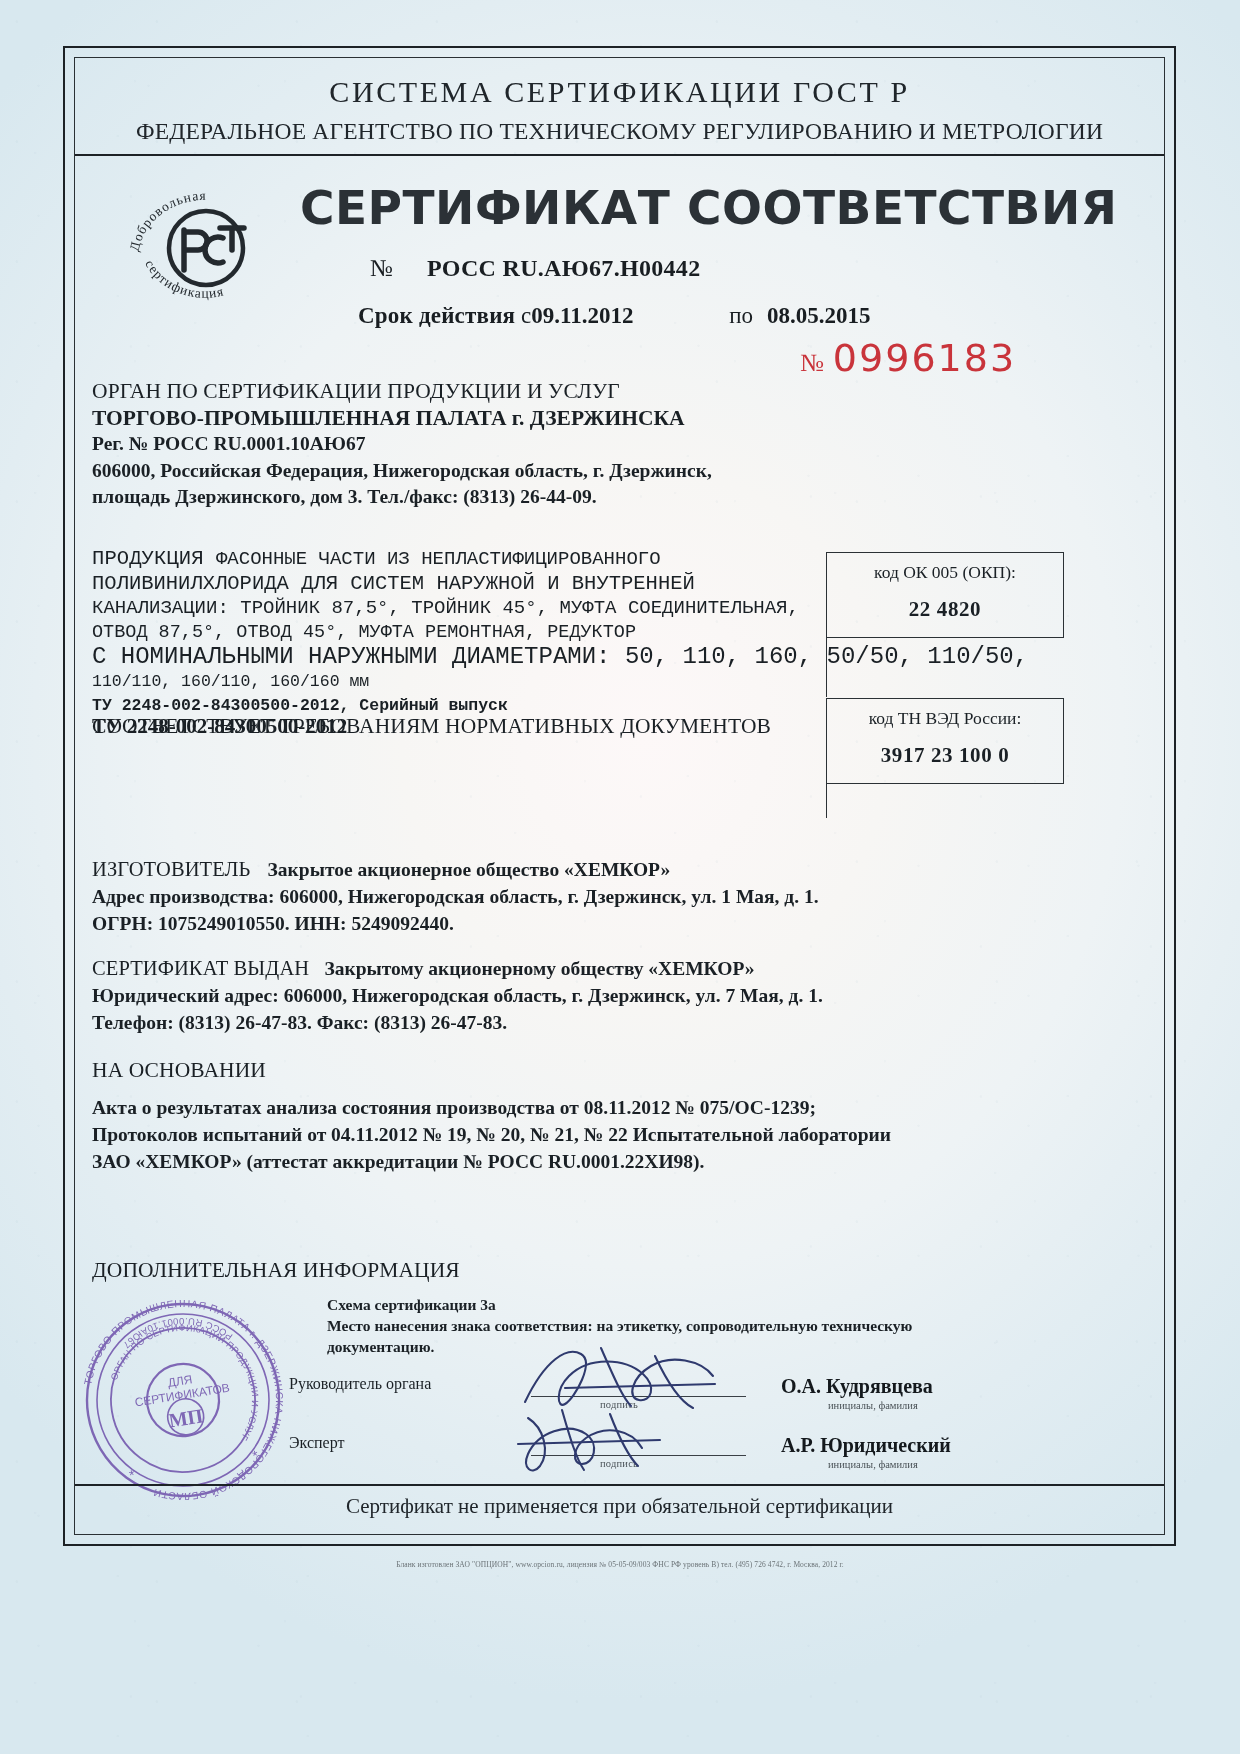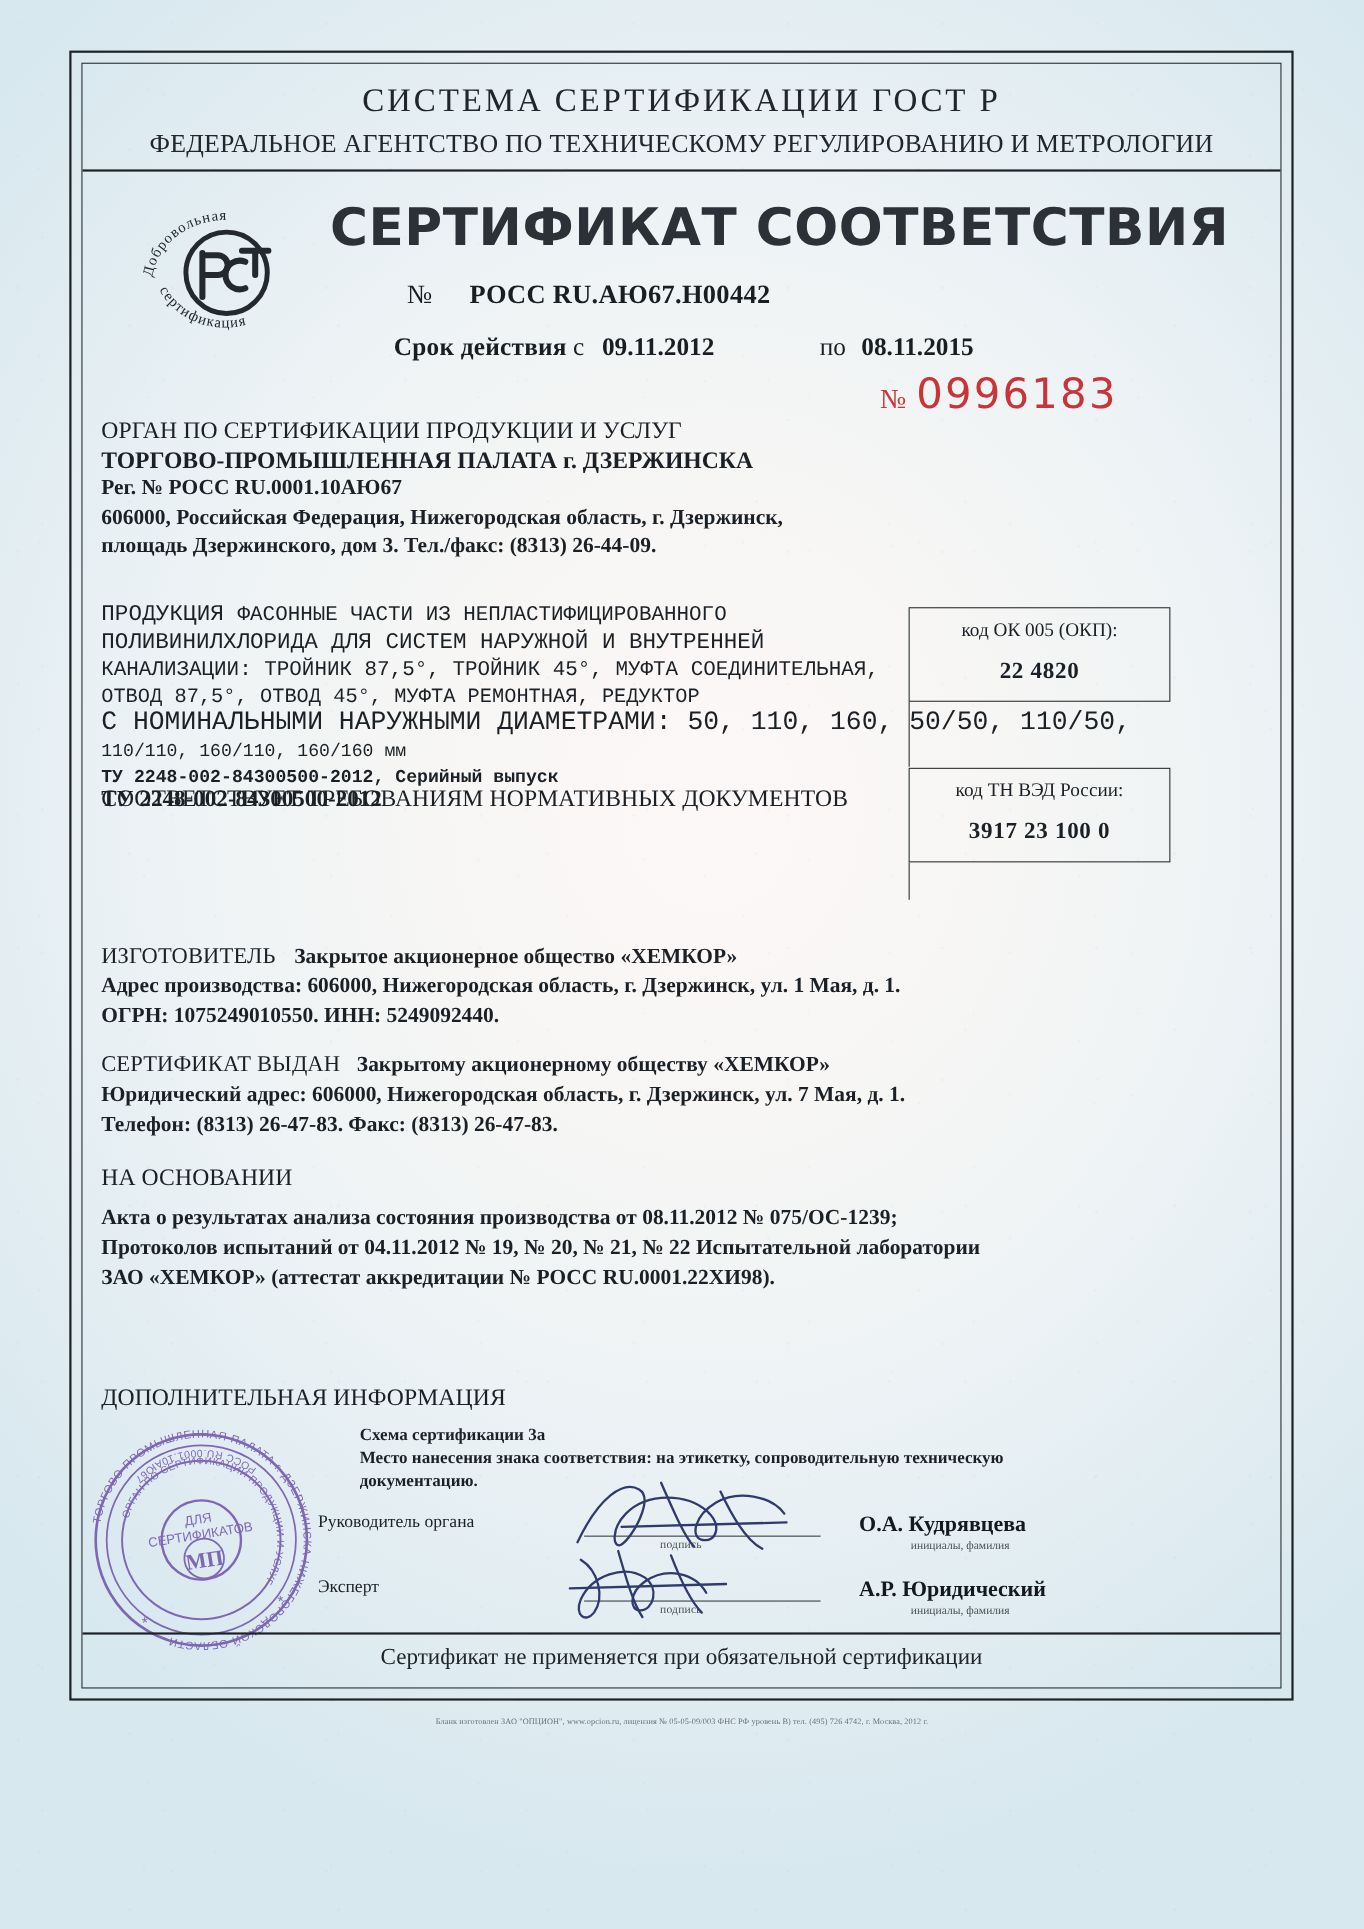--- a/index.html
+++ b/index.html
@@ -106,21 +106,21 @@
   .num-row .val { font-weight: bold; margin-left: 34px; letter-spacing: .3px; }
 
   .valid-row {
     position: absolute;
     left: 358px; top: 303px;
     font-size: 23px;
     color: #191e22;
     width: 620px;
   }
   .valid-row .lbl { font-weight: bold; letter-spacing: .2px; }
-  .valid-row .d1 { font-weight: bold; margin-left: 16px; }
+  .valid-row .d1 { font-weight: bold; }
   .valid-row .mid { margin-left: 90px; font-weight: 400; }
   .valid-row .d2 { font-weight: bold; margin-left: 14px; }
 
   .serial {
     position: absolute;
     left: 800px; top: 336px;
     color: #c9343b;
     display: flex;
     align-items: baseline;
   }
@@ -315,21 +315,21 @@
 
   <div class="cert-title">СЕРТИФИКАТ СООТВЕТСТВИЯ</div>
 
   <div class="num-row">
     <span class="lbl">№</span><span class="val">РОСС RU.АЮ67.Н00442</span>
   </div>
 
   <div class="valid-row">
     <span class="lbl">Срок действия</span>
     <span>с</span><span class="d1">09.11.2012</span>
-    <span class="mid">по</span><span class="d2">08.11.2015</span>
+    <span class="mid">по</span><span class="d2">08.05.2015</span>
   </div>
 
   <div class="serial">
     <span class="sn-no">№</span>
     <span class="sn-val">0996183</span>
   </div>
 
   <div class="body-text sec-organ">
     <div class="ln l1 caps">ОРГАН ПО СЕРТИФИКАЦИИ  ПРОДУКЦИИ И УСЛУГ</div>
     <div class="ln l2">ТОРГОВО-ПРОМЫШЛЕННАЯ ПАЛАТА г. ДЗЕРЖИНСКА</div>

